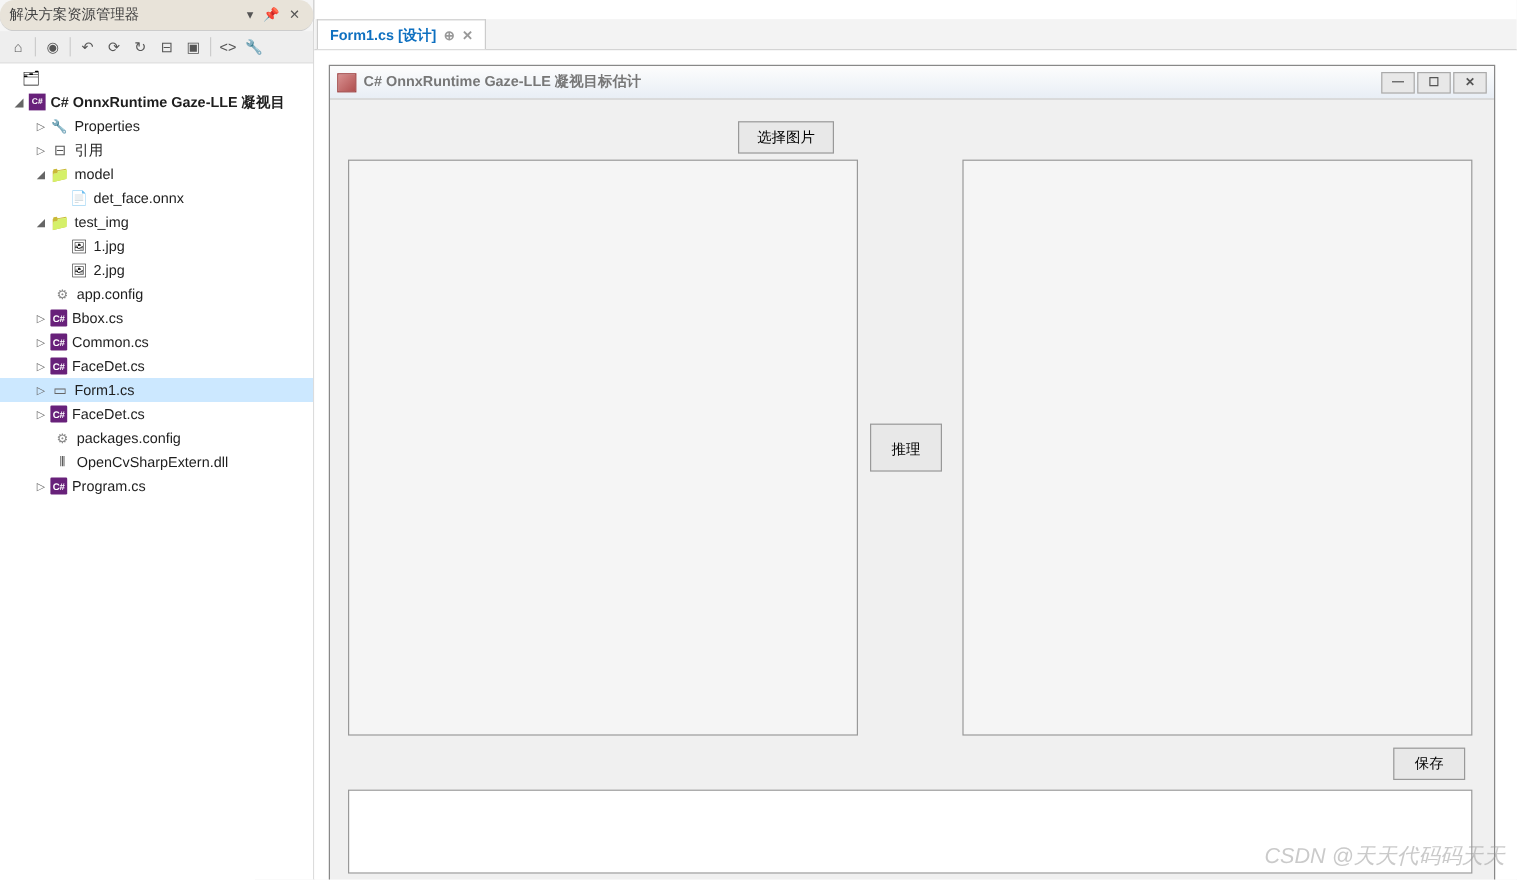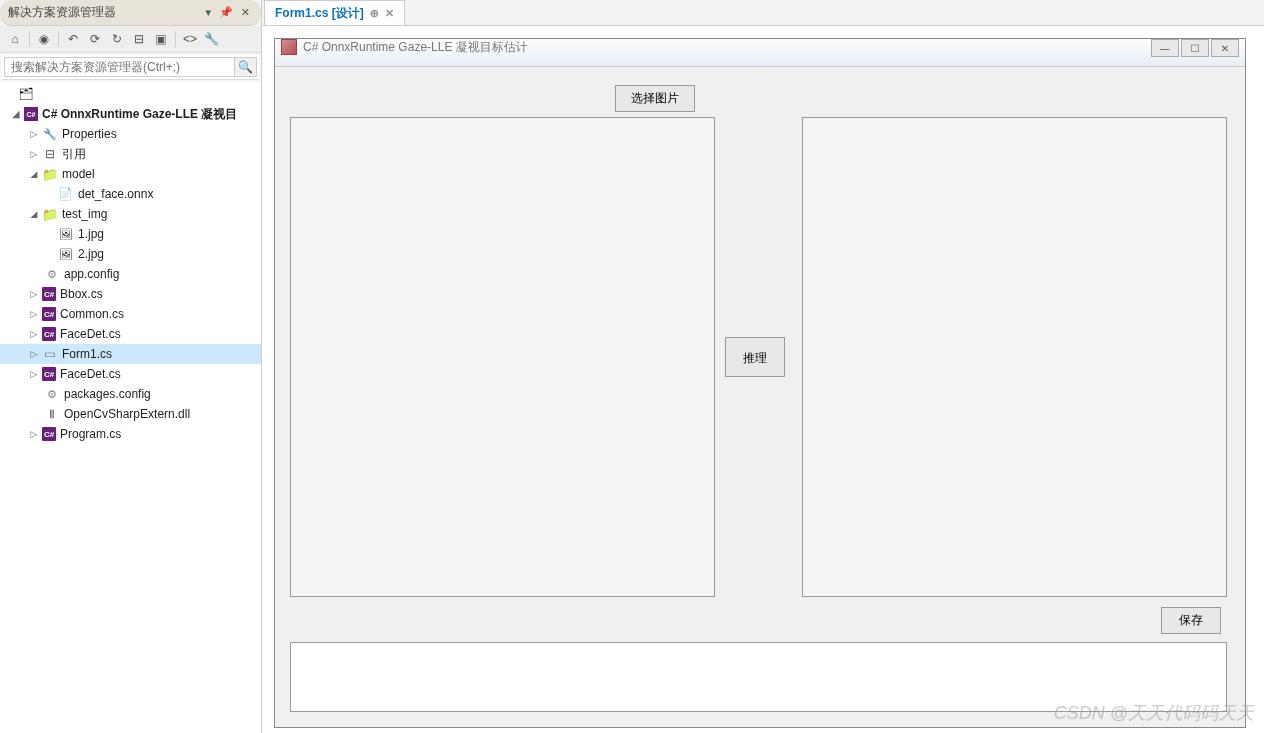--- a/index.html
+++ b/index.html
@@ -34,29 +34,29 @@
     .ref-ic::before { content: "⊟"; color: #555; }
     .props-ic::before { content: "🔧"; font-size: 11px; }
     .sln-ic::before { content: "🗂"; font-size: 12px; }
     .proj-ic { background: #68217a; color: #fff; font-size: 7px; font-weight: bold; width: 14px; height: 14px; display: flex; align-items: center; justify-content: center; }
     .dll-ic::before { content: "⦀"; color: #333; font-size: 11px; }
     .form-ic::before { content: "▭"; color: #666; }
     .img-ic::before { content: "🖼"; font-size: 11px; }
     .config-ic::before { content: "⚙"; color: #888; font-size: 11px; }
     
     
-    .main { flex: 1; display: flex; flex-direction: column; background: #fff; }
+    .main { flex: 1; display: flex; flex-direction: column; background: #fff; margin-top: 16px; }
     .tab-bar { display: flex; background: #f3f3f3; border-bottom: 1px solid #ccc; height: 26px; align-items: flex-end; }
     .tab { padding: 4px 10px; background: #fff; border: 1px solid #ccc; border-bottom: none; margin-left: 2px; display: flex; align-items: center; gap: 6px; color: #0e70c0; font-weight: bold; height: 25px; }
     .tab-pin { color: #999; font-size: 11px; cursor: pointer; }
     .tab-close { color: #999; font-size: 11px; cursor: pointer; }
     
     .designer { flex: 1; background: #fff; padding: 12px; position: relative; }
     .form-window { position: absolute; left: 12px; top: 12px; width: 972px; height: 690px; background: #f0f0f0; border: 1px solid #888; }
-    .form-titlebar { height: 28px; background: linear-gradient(#fdfdfd, #e8eef5); border-bottom: 1px solid #ccc; display: flex; padding: 0 6px; gap: 6px; }
+    .form-titlebar { height: 28px; background: linear-gradient(#fdfdfd, #e8eef5); border-bottom: 1px solid #ccc; display: flex; align-items: center; padding: 0 6px; gap: 6px; font-weight: bold; }
     .form-icon { width: 16px; height: 16px; background: linear-gradient(135deg, #d89090, #b05050); border: 1px solid #a04040; }
     .form-title { flex: 1; color: #777; }
     .win-btns { display: flex; gap: 2px; }
     .win-btn { width: 28px; height: 18px; border: 1px solid #aaa; background: #e8e8e8; display: flex; align-items: center; justify-content: center; cursor: pointer; font-size: 10px; color: #555; }
     
     .form-body { position: relative; padding: 10px; height: calc(100% - 28px); }
     .btn { position: absolute; background: #e8e8e8; border: 1px solid #999; padding: 4px 14px; cursor: pointer; text-align: center; }
     .picbox { position: absolute; background: #f5f5f5; border: 1px solid #999; }
     .textbox { position: absolute; background: #fff; border: 1px solid #999; }
     
@@ -83,24 +83,20 @@
     <span class="toolbar-btn">↶</span>
     <span class="toolbar-btn">⟳</span>
     <span class="toolbar-btn">↻</span>
     <span class="toolbar-btn">⊟</span>
     <span class="toolbar-btn">▣</span>
     <span class="toolbar-sep"></span>
     <span class="toolbar-btn">&lt;&gt;</span>
     <span class="toolbar-btn">🔧</span>
   </div>
 
-  <div class="search-box">
-    <input class="search-input" placeholder="搜索解决方案资源管理器(Ctrl+;)" style="">
-    <div class="search-btn">🔍</div>
-  </div>
 
   <div class="tree">
     <div class="tree-item" style="padding-left:4px">
       <span class="expander"></span>
         <span class="tree-icon sln-ic"></span>
     </div>
     <div class="tree-item bold" style="padding-left:10px">
       <span class="expander">◢</span>
         <span class="tree-icon proj-ic">C#</span>
       <span class="tree-label">C# OnnxRuntime Gaze-LLE 凝视目</span>

